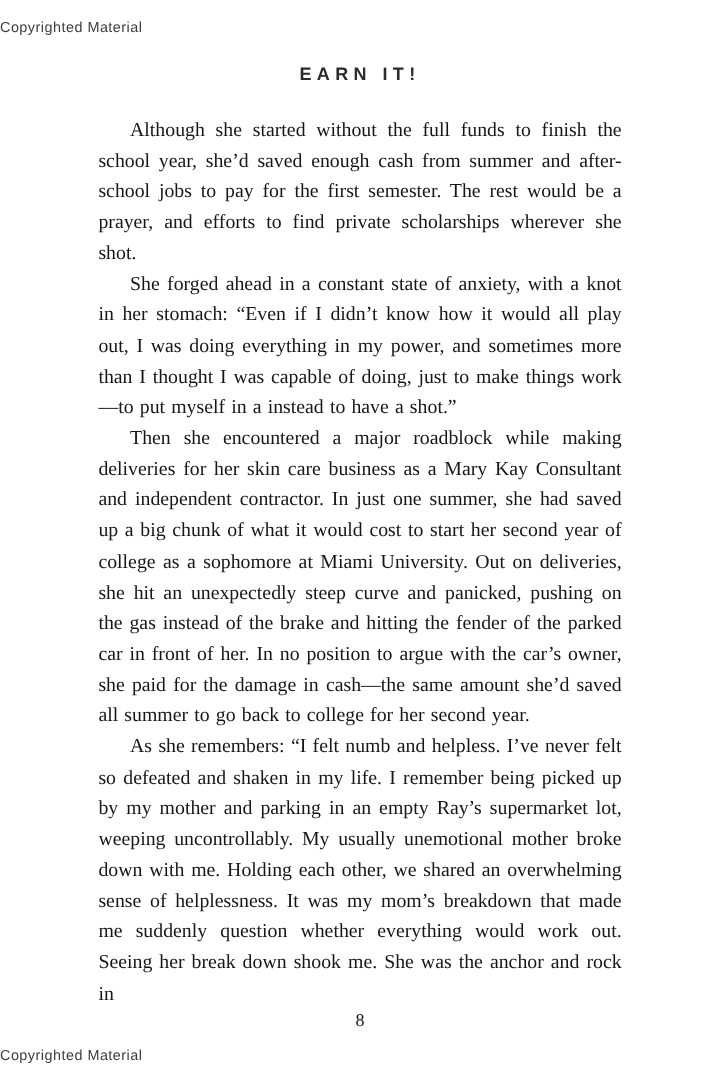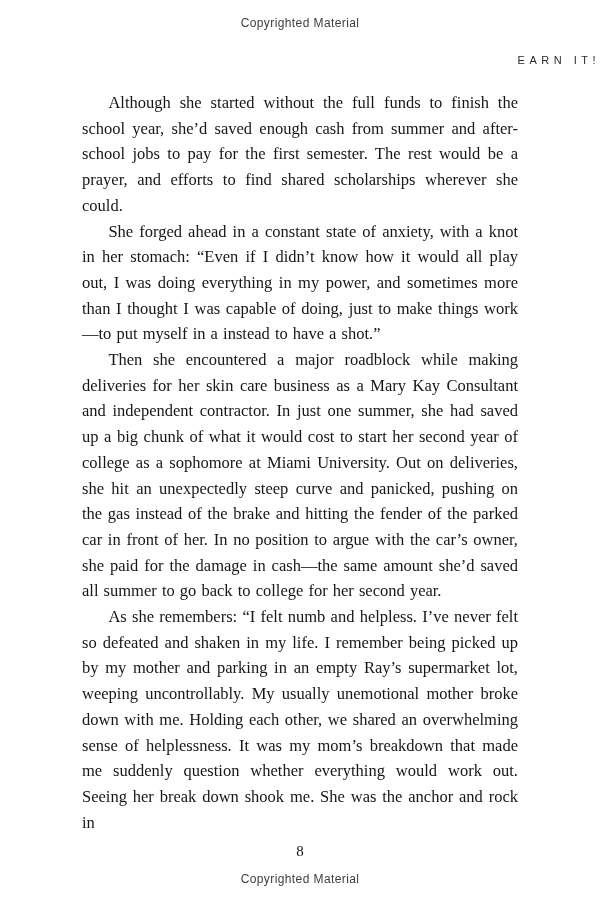--- a/index.html
+++ b/index.html
@@ -13,32 +13,32 @@
     height: 900px;
     margin: 0 auto;
     background: #ffffff;
     overflow: hidden;
     box-sizing: border-box;
   }
   .copyright-notice {
     font-family: "Liberation Sans", sans-serif;
     font-size: 12px;
     color: #3d3d3d;
-    text-align: center;
+    text-align: left;
     letter-spacing: 0.4px;
   }
   .copyright-top {
     padding-top: 16px;
   }
   .running-header {
     font-family: "Liberation Sans", sans-serif;
-    font-size: 11px;
-    font-weight: normal;
+    font-size: 15px;
+    font-weight: bold;
     color: #2b2b2b;
-    text-align: right;
+    text-align: center;
     letter-spacing: 4.5px;
     margin-top: 24px;
   }
   .body-text {
     margin: 24px 82px 0 82px;
     font-family: "Liberation Serif", "DejaVu Serif", serif;
     font-size: 16.5px;
     line-height: 25.7px;
     color: #161616;
     text-align: justify;
@@ -68,21 +68,21 @@
 </head>
 <body>
 
 <div class="page">
 
   <div class="copyright-notice copyright-top">Copyrighted Material</div>
 
   <div class="running-header">EARN IT!</div>
 
   <div class="body-text">
-      <p>Although she started without the full funds to finish the school year, she’d saved enough cash from summer and after-school jobs to pay for the first semester. The rest would be a prayer, and efforts to find shared scholarships wherever she could.</p>
+      <p>Although she started without the full funds to finish the school year, she’d saved enough cash from summer and after-school jobs to pay for the first semester. The rest would be a prayer, and efforts to find private scholarships wherever she shot.</p>
       <p>She forged ahead in a constant state of anxiety, with a knot in her stomach: “Even if I didn’t know how it would all play out, I was doing everything in my power, and sometimes more than I thought I was capable of doing, just to make things work—to put myself in a instead to have a shot.”</p>
       <p>Then she encountered a major roadblock while making deliveries for her skin care business as a Mary Kay Consultant and independent contractor. In just one summer, she had saved up a big chunk of what it would cost to start her second year of college as a sophomore at Miami University. Out on deliveries, she hit an unexpectedly steep curve and panicked, pushing on the gas instead of the brake and hitting the fender of the parked car in front of her. In no position to argue with the car’s owner, she paid for the damage in cash—the same amount she’d saved all summer to go back to college for her second year.</p>
       <p>As she remembers: “I felt numb and helpless. I’ve never felt so defeated and shaken in my life. I remember being picked up by my mother and parking in an empty Ray’s supermarket lot, weeping uncontrollably. My usually unemotional mother broke down with me. Holding each other, we shared an overwhelming sense of helplessness. It was my mom’s breakdown that made me suddenly question whether everything would work out. Seeing her break down shook me. She was the anchor and rock in</p>
     </div>
 
   <div class="page-footer">
     <div class="page-number">8</div>
     <div class="copyright-notice copyright-bottom">Copyrighted Material</div>
   </div>
 

